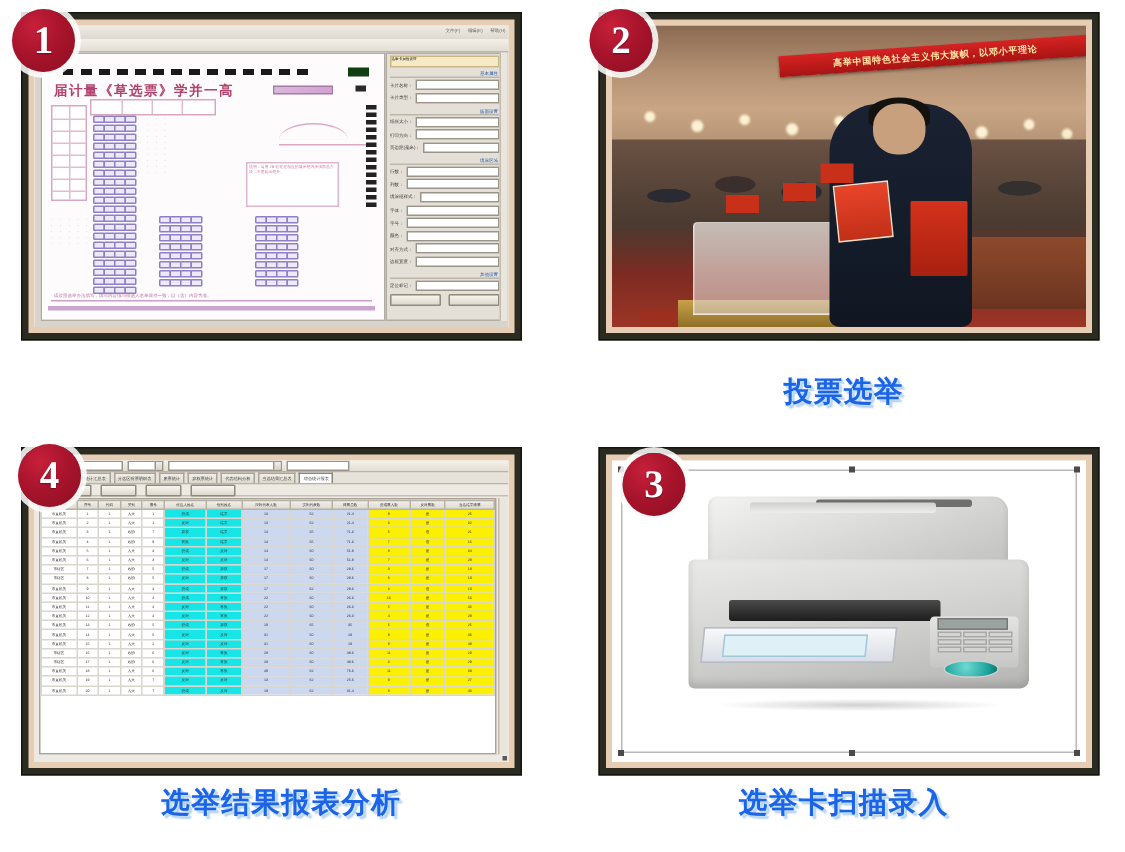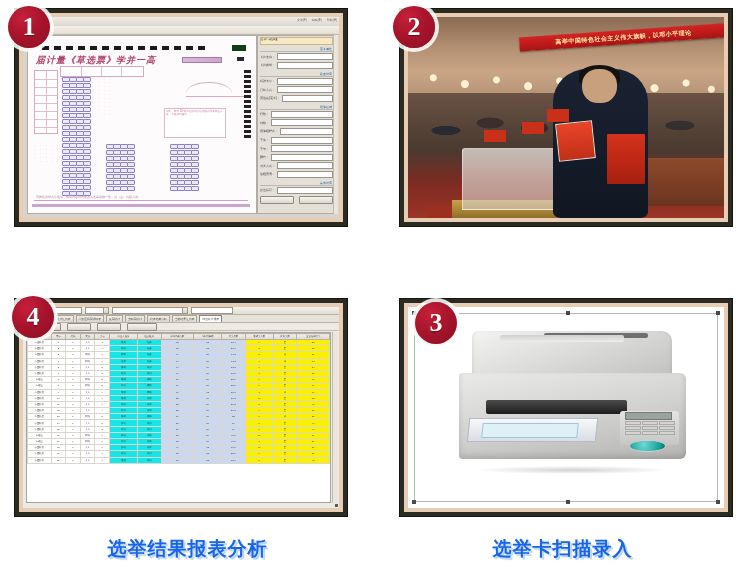--- a/index.html
+++ b/index.html
@@ -67,21 +67,21 @@
     position:absolute;
     left:0;right:0;
     top:248px;
     text-align:center;
     font-family:"DejaVu Sans","Liberation Sans",sans-serif;
     font-size:19px;font-weight:bold;
     letter-spacing:1px;
     color:#1b63e8;
     text-shadow:1px 1px 0 #bfe0f5, 2px 2px 1px rgba(40,120,220,.35);
   }
-  .cell.bl .caption,.cell.br .caption{top:252px;text-align:center;}
+  .cell.bl .caption,.cell.br .caption{top:238px;text-align:center;}
 
   
   .app1{position:absolute;inset:0;background:#d8d4cc;font-size:2.4px;}
   .app1 .titlebar{
     position:absolute;left:0;top:0;right:0;height:9px;
     background:linear-gradient(#efece6,#ded9cf);
     border-bottom:1px solid #b9b3a7;
   }
   .app1 .tb-right{
     position:absolute;right:2px;top:1px;
@@ -133,21 +133,20 @@
     background:repeating-linear-gradient(to right,#1a1a1a 0 7px,transparent 7px 12px);
   }
   .ballot .blackblk{
     position:absolute;right:10px;top:9px;width:14px;height:6px;background:#123f12;
   }
   .ballot .btitle{
     position:absolute;left:8px;top:18px;
     font-family:"DejaVu Serif","Liberation Serif",serif;
     font-size:9px;font-weight:bold;color:#b2436f;letter-spacing:1px;
     white-space:nowrap;
-    font-style:italic;
   }
   .ballot .slider{
     position:absolute;right:34px;top:21px;width:38px;height:4px;
     background:linear-gradient(to right,#d9b9d9,#cfa4cf);border:1px solid #a878a8;
   }
   .ballot .sqr{
     position:absolute;right:12px;top:21px;width:7px;height:4px;background:#2a2a2a;
   }
   .ballot .timing{
     position:absolute;right:5px;top:34px;width:7px;
@@ -762,20 +761,21 @@
             <div class="p2-envelope"></div>
             <div class="p2-redcard"></div>
             <div class="p2-smallcard" style="left:24%;top:56%;"></div>
             <div class="p2-smallcard" style="left:36%;top:52%;"></div>
             <div class="p2-smallcard" style="left:44%;top:46%;"></div>
           </div>
         </div>
       </div>
     </div>
     <div class="badge" style="left:18px;">2</div>
+    <div class="caption">投票选举</div>
   </div>
 
   <div class="cell bl">
     <div class="frame">
       <div class="frame-inner">
         <div class="photo">
 
           <div class="app4">
             <div class="t-bar">
               <span class="t-field" style="width:54px;"></span>

